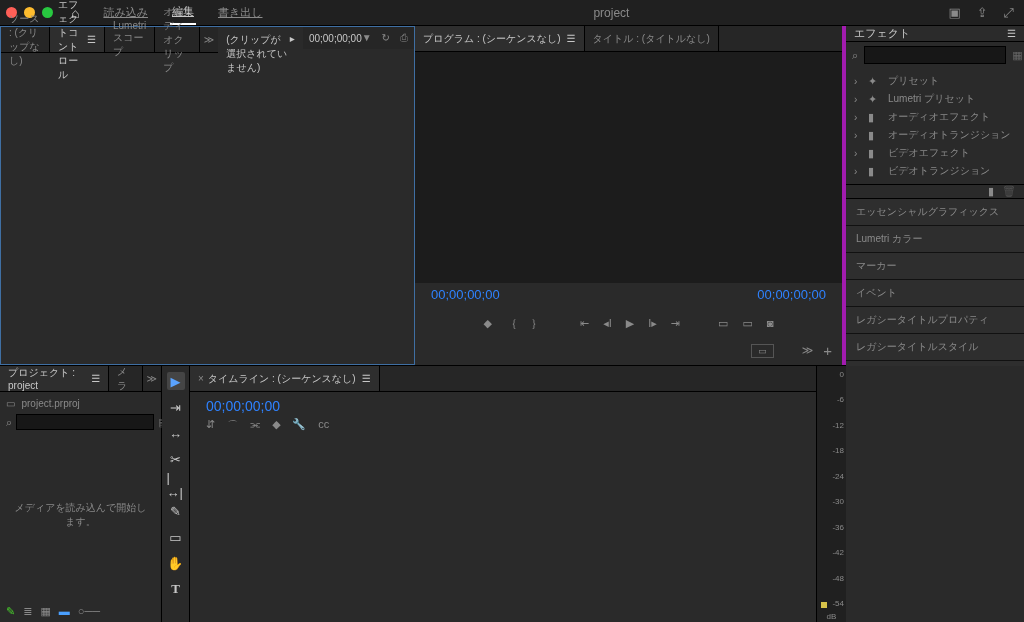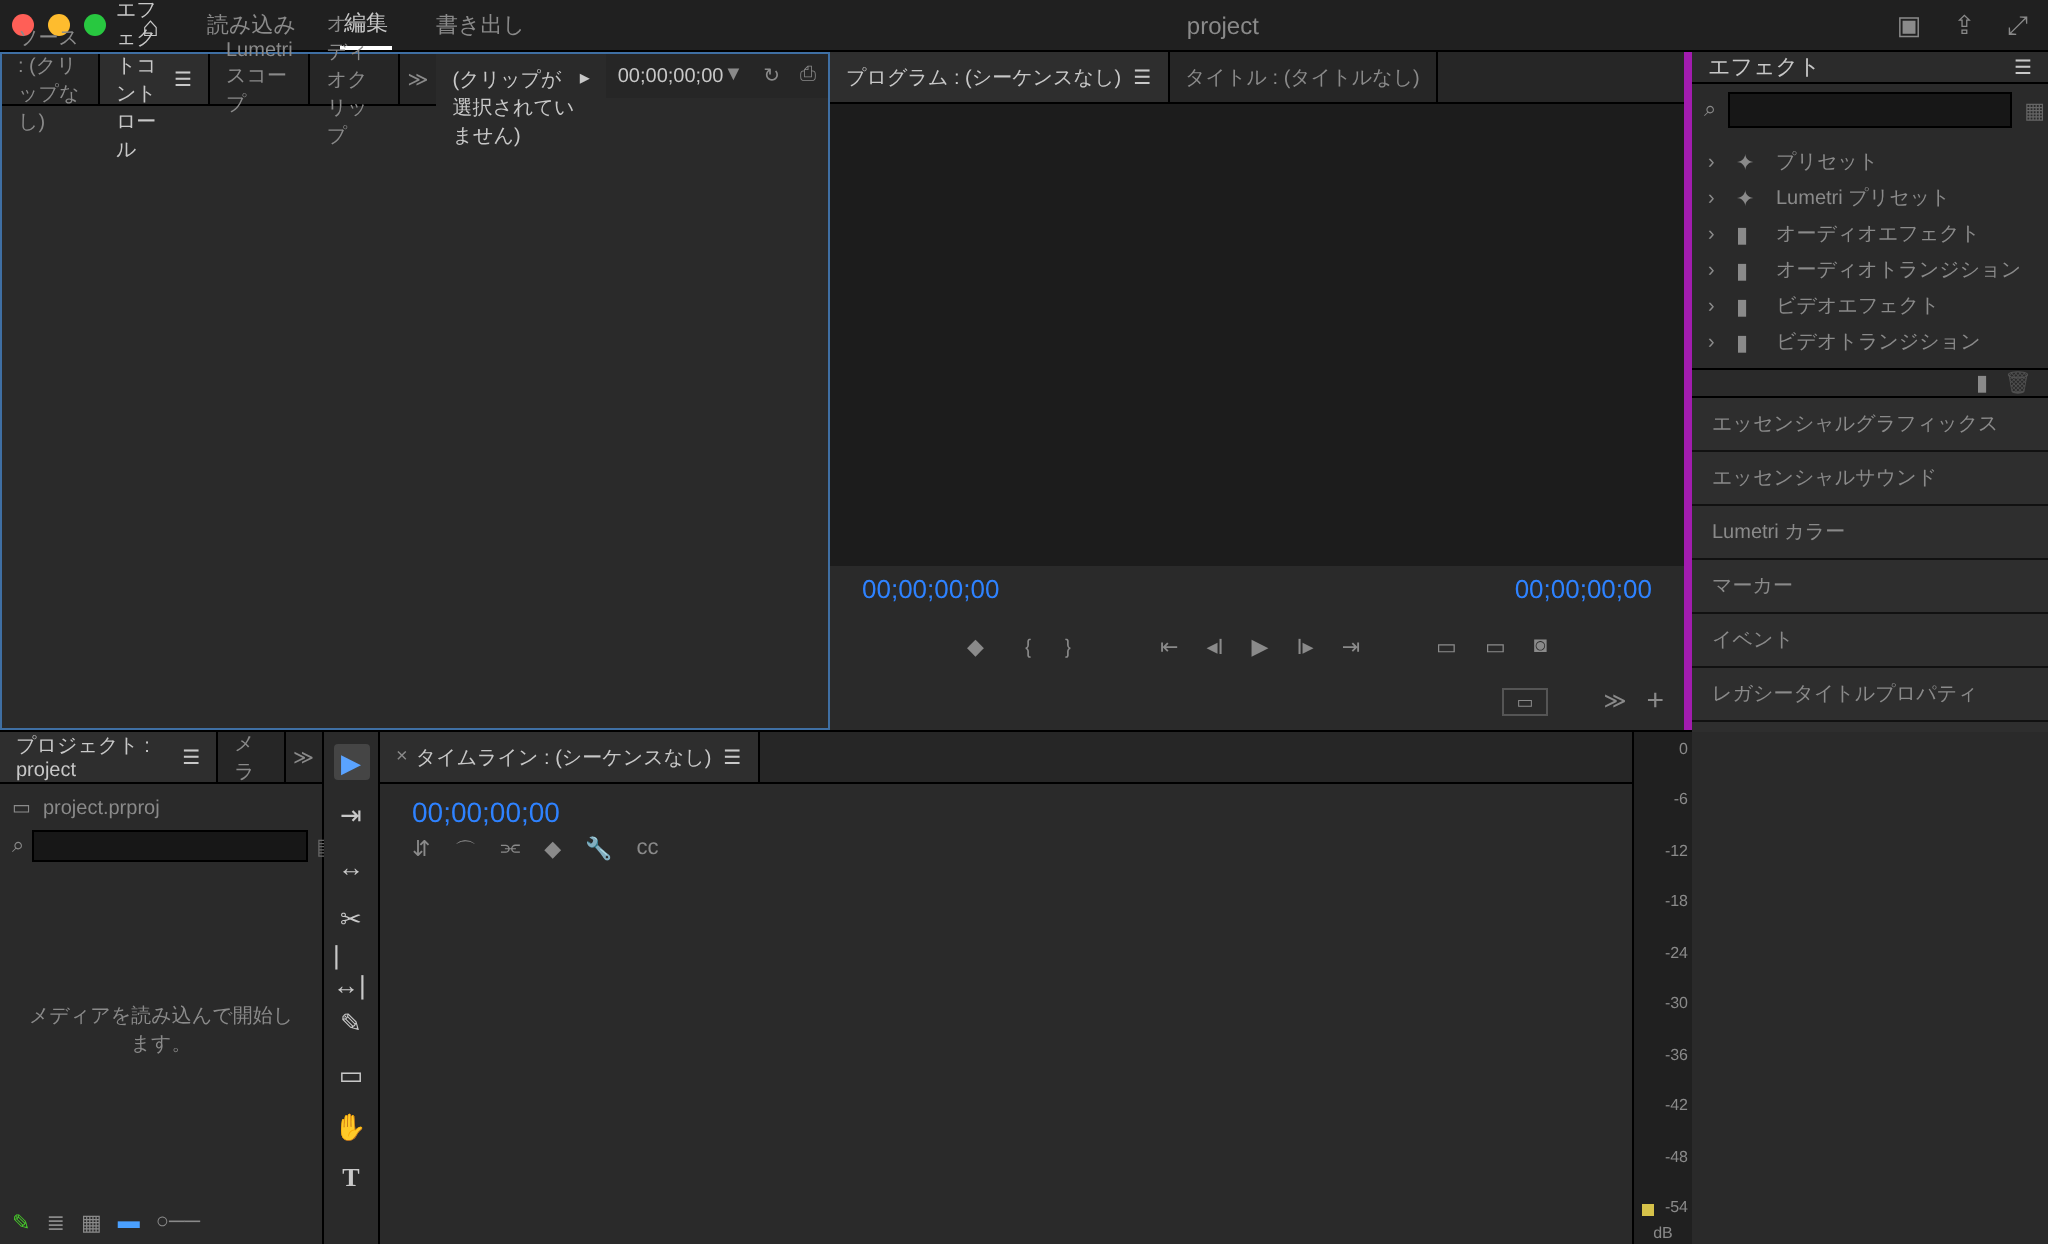--- a/index.html
+++ b/index.html
@@ -14,21 +14,21 @@
     --hl:#3f6fa3;
   }
   *{box-sizing:border-box;font-family:"Helvetica Neue",Arial,sans-serif;}
   body{margin:0;background:var(--panel-darker);color:var(--text);font-size:11px;width:1024px;height:622px;overflow:hidden;}
   
   .menubar{height:26px;background:#202020;display:flex;align-items:center;padding:0 6px;border-bottom:1px solid #000;}
   .traffic{display:flex;gap:7px;margin-right:14px;}
   .traffic span{width:11px;height:11px;border-radius:50%;}
   .t-red{background:#ff5f57;} .t-yel{background:#febc2e;} .t-grn{background:#28c840;}
   .menubar .home{font-size:14px;margin:0 12px 0 4px;color:var(--text);}
-  .menubar .mitem{margin:16px 10px;color:var(--text-dim);padding:4px 2px;cursor:default;}
+  .menubar .mitem{margin:16px 10px;color:var(--text-dim);padding:4px 2px;cursor:default;text-decoration:underline;}
   .menubar .mitem.active{color:var(--text);border-bottom:2px solid #fff;}
   .menubar .title{flex:1;text-align:center;color:var(--text-dim);font-size:12px;}
   .menubar .right{display:flex;gap:16px;font-size:13px;color:var(--text-dim);margin-right:4px;}
   
   .upper{display:flex;height:340px;border-bottom:1px solid #000;}
   .source{width:415px;border:1px solid var(--hl);display:flex;background:var(--panel);}
   .tabrow{display:flex;align-items:center;height:26px;background:#262626;border-bottom:1px solid #000;font-size:10px;}
   .tab{padding:0 8px;height:100%;display:flex;align-items:center;color:var(--text-dim);border-right:1px solid #000;}
   .tab.sel{color:var(--text);background:#2e2e2e;}
   .tab .menu{margin-left:6px;}
@@ -215,21 +215,20 @@
           <span class="ficon">▮</span>
           <span>ビデオトランジション</span>
         </div>
     </div>
     <div class="barrow">
       <span>▮</span>
       <span style="opacity:.4;">🗑</span>
     </div>
     <div class="plist">
       <div class="pitem">エッセンシャルグラフィックス</div>
-      <div class="pitem">エッセンシャルサウンド</div>
       <div class="pitem">Lumetri カラー</div>
       <div class="pitem">マーカー</div>
       <div class="pitem">イベント</div>
       <div class="pitem">レガシータイトルプロパティ</div>
       <div class="pitem">レガシータイトルスタイル</div>
       <div class="pitem">レガシータイトルツール</div>
       <div class="pitem">レガシータイトルアクション</div>
       <div class="pitem">タイムコード</div>
     </div>
   </div>

